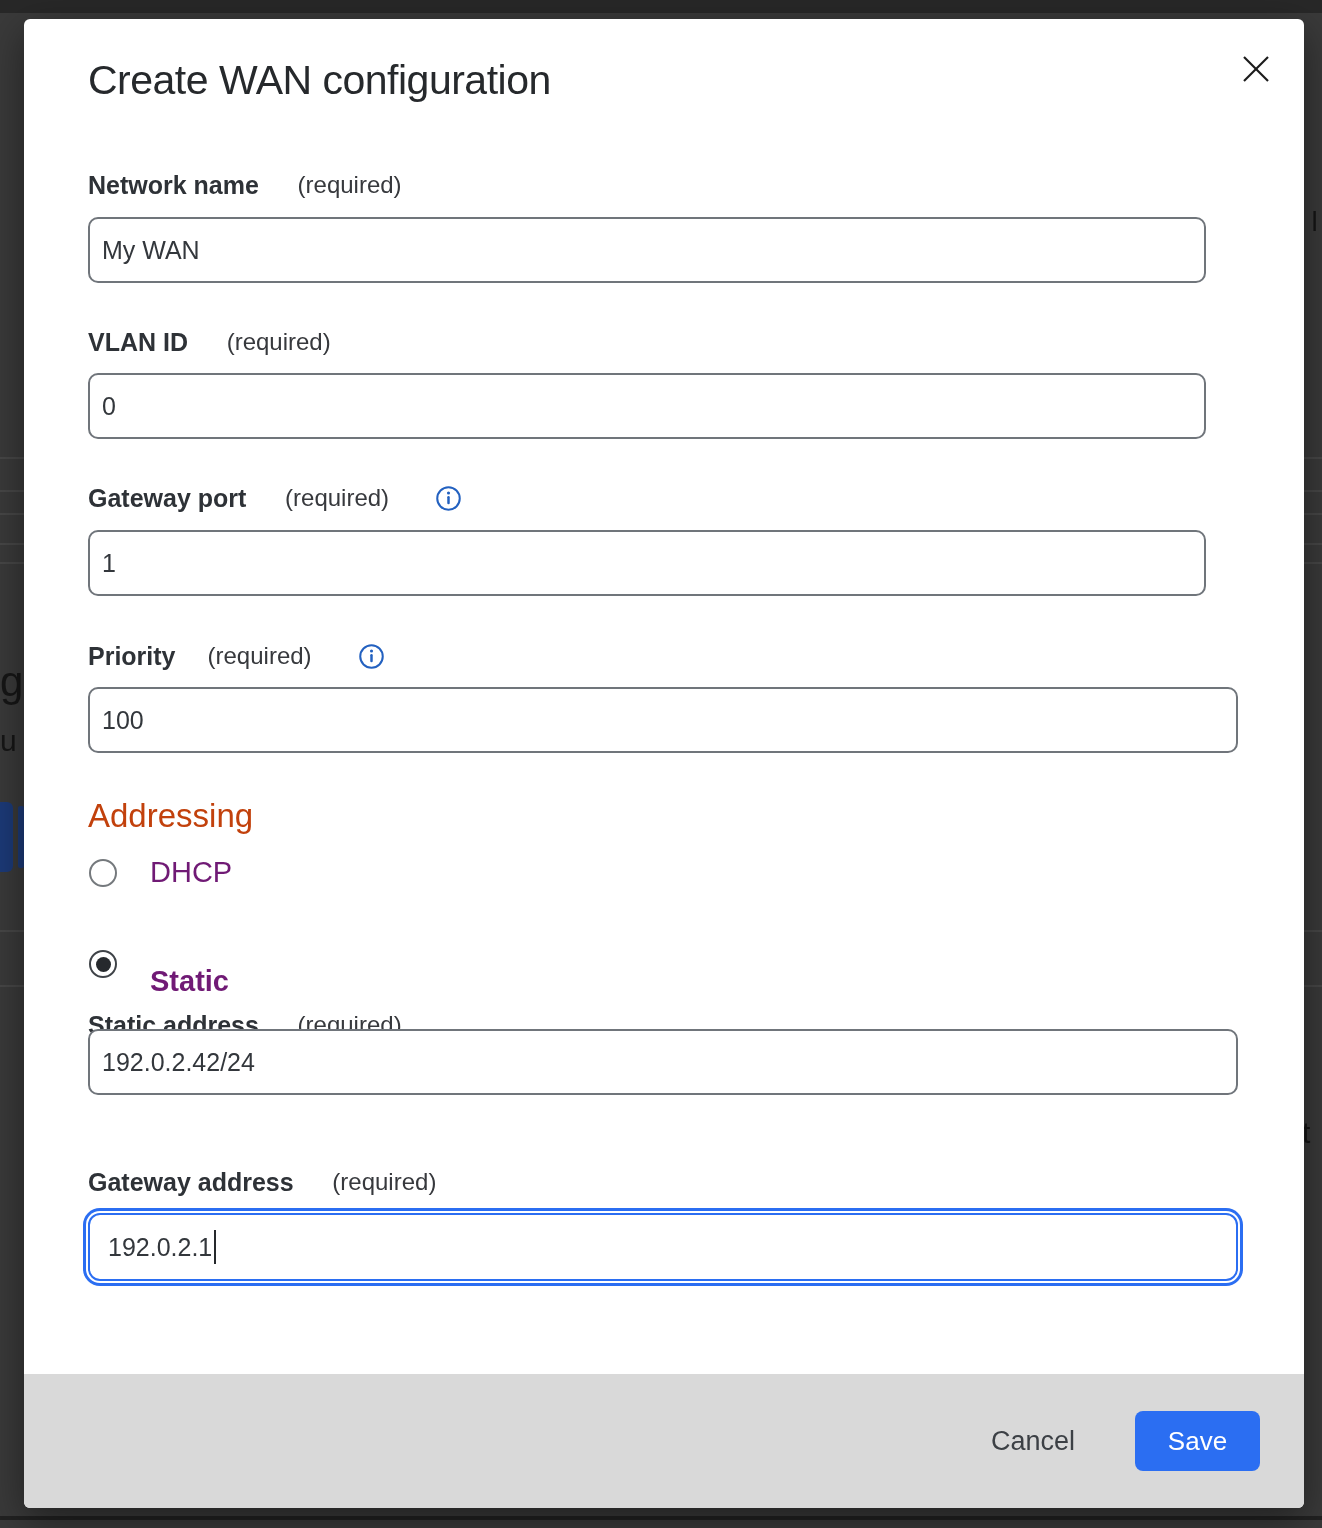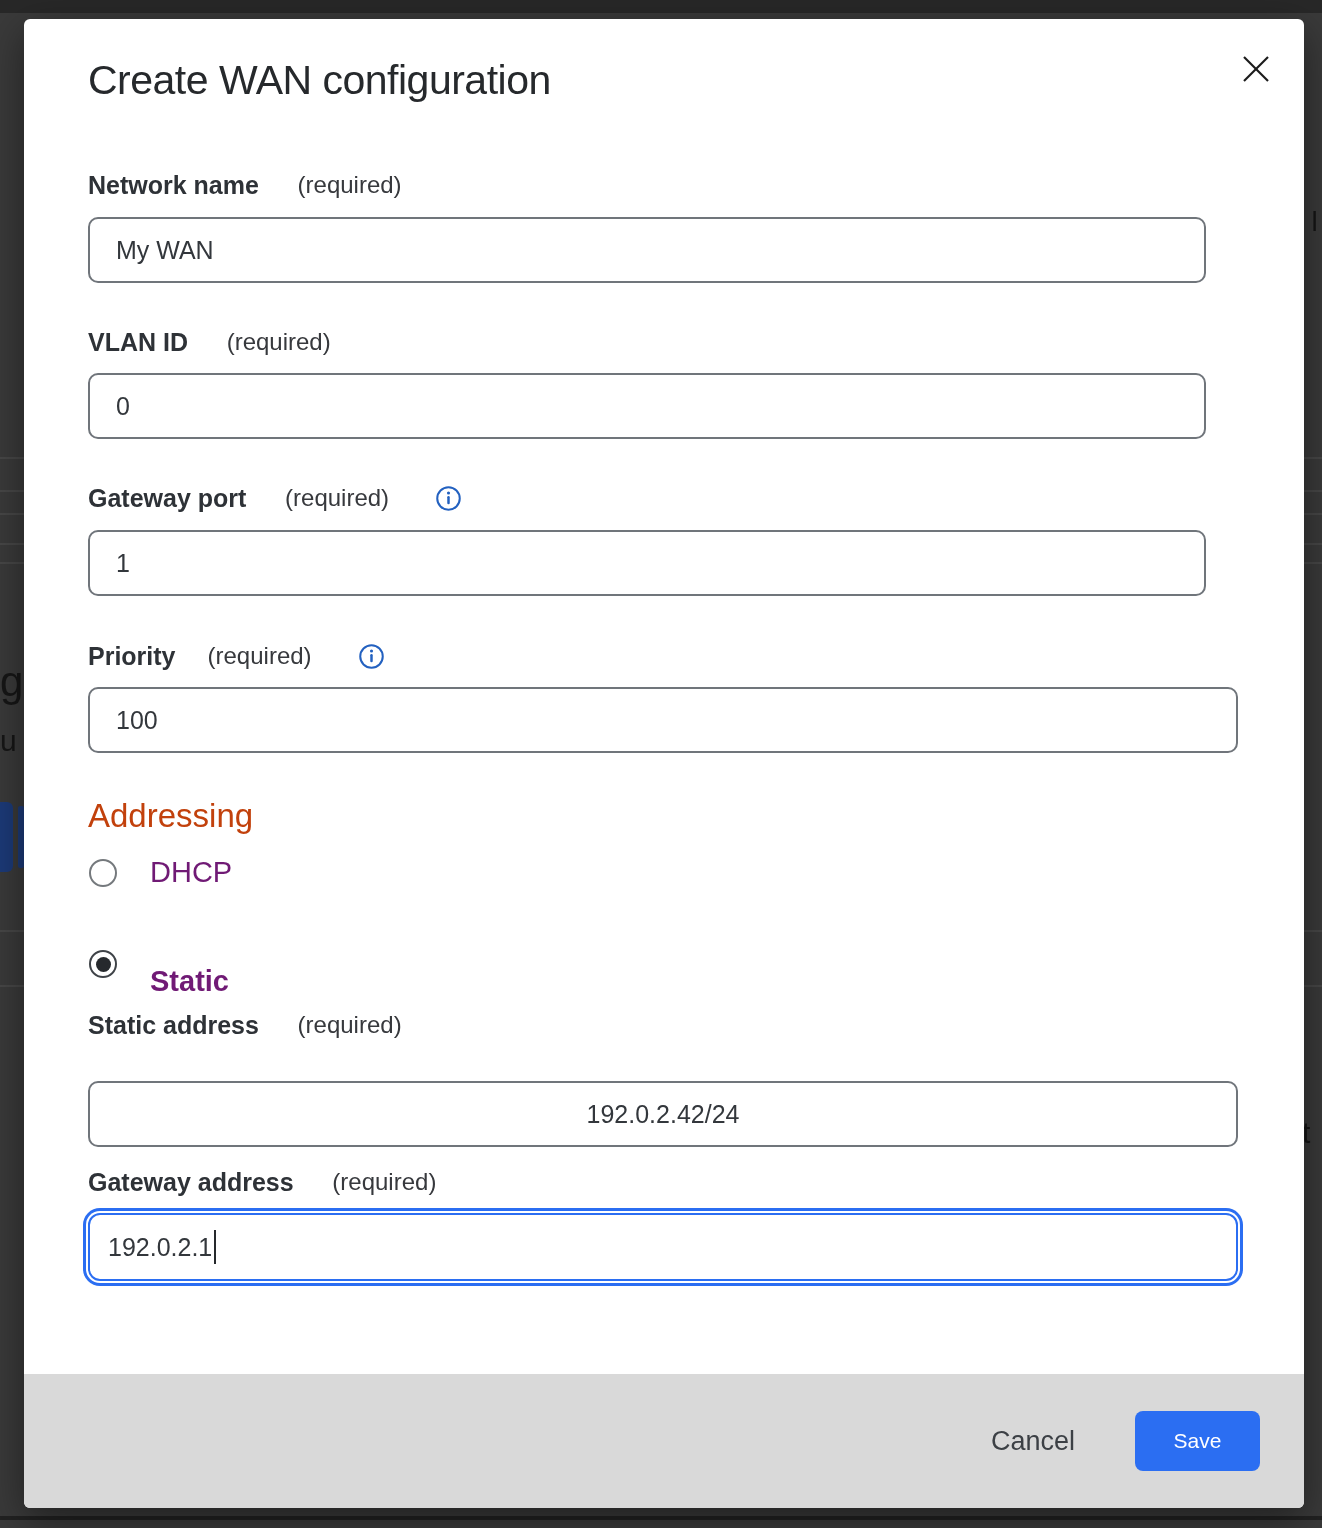--- a/index.html
+++ b/index.html
@@ -36,21 +36,21 @@
     font-size:25px; color:#2e3237;gap:32px;
   }
   .field-label .lbl { font-weight:700; white-space:pre; }
   .field-label .req { font-weight:400; font-size:24px; color:#37393d; white-space:pre; }
   .info-icon { margin-left:14px; color:#2361c0; display:inline-flex; cursor:pointer; }
 
   .input {
     position:absolute; left:64px; height:66px;
     border:2px solid #70757b; border-radius:10px;
     font-family:"Liberation Sans", sans-serif;
-    font-size:25px; color:#33373c; padding:0 26px; background:#fff; outline:none;
+    font-size:25px; color:#33373c; padding:0 12px; background:#fff; outline:none;
   }
   .w-narrow { width:1118px; }
   .w-wide   { width:1150px; }
 
   .input-focused {
     position:absolute; left:64px; height:68px; width:1150px;
     border:2px solid #2b6ef2; border-radius:12px;
     box-shadow:0 0 0 2px #ffffff, 0 0 0 5px #2b6ef2;
     background:#fff; display:flex; align-items:center; padding:0 18px;
     font-size:25px; color:#33373c; cursor:text;
@@ -79,21 +79,21 @@
     background:#d9d9d9; border-radius:0 0 6px 6px;
     display:flex; align-items:center; justify-content:flex-end;
     padding-right:44px; gap:50px;
   }
   .cancel-btn {
     background:transparent; border:none; font-family:"Liberation Sans", sans-serif;
     font-size:27px; color:#3c4045; cursor:pointer; padding:6px 10px;
   }
   .save-btn {
     width:125px; height:60px; background:#2b6ef2; border:none; border-radius:8px;
-    font-family:"Liberation Sans", sans-serif; font-size:21px; color:#ffffff; cursor:pointer;
+    font-family:"Liberation Sans", sans-serif; font-size:26px; color:#ffffff; cursor:pointer;
   }
 </style>
 </head>
 <body>
 
 <div class="backdrop">
   <div class="bd-topstrip"></div>
   <div class="bd-hline" style="top:457px"></div>
   <div class="bd-hline" style="top:490px"></div>
   <div class="bd-hline" style="top:513px"></div>
@@ -168,21 +168,21 @@
 
   <div class="radio-row" style="top:911px">
     <span class="radio-circle selected"></span>
     <span class="radio-label bold">Static</span>
   </div>
 
   <div class="field-label" style="top:989px">
     <span class="lbl">Static address</span>
       <span class="req"> (required)</span>
   </div>
-  <input class="input w-wide" style="top: 1062px; text-align: center;" value="192.0.2.42/24">
+  <input class="input w-wide" style="top: 1010px;" value="192.0.2.42/24">
 
   <div class="field-label" style="top:1146px">
     <span class="lbl">Gateway address</span>
       <span class="req"> (required)</span>
   </div>
   <div class="input-focused" style="top:1194px" role="textbox" tabindex="0">
     <span>192.0.2.1</span>
       <span class="caret"></span>
   </div>
 

